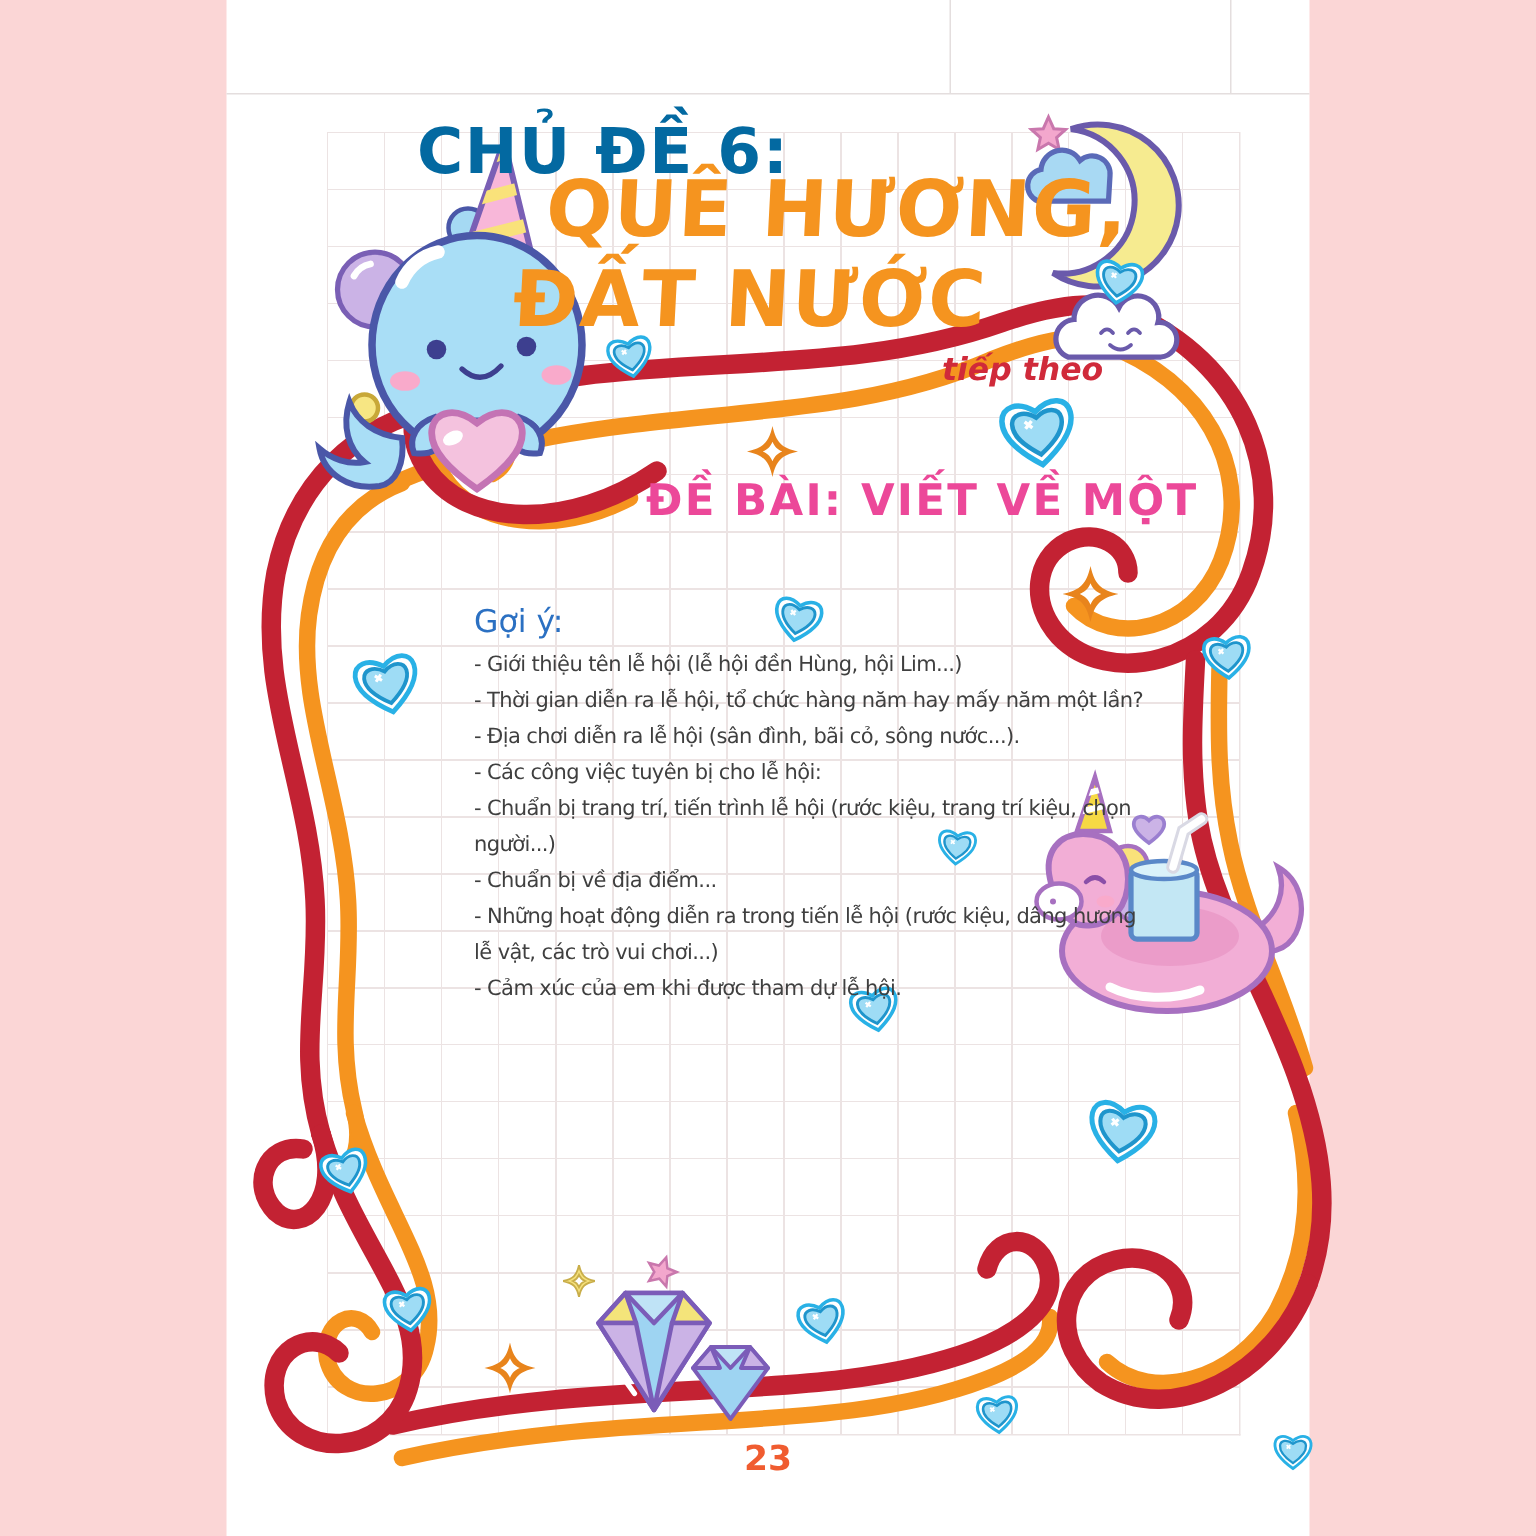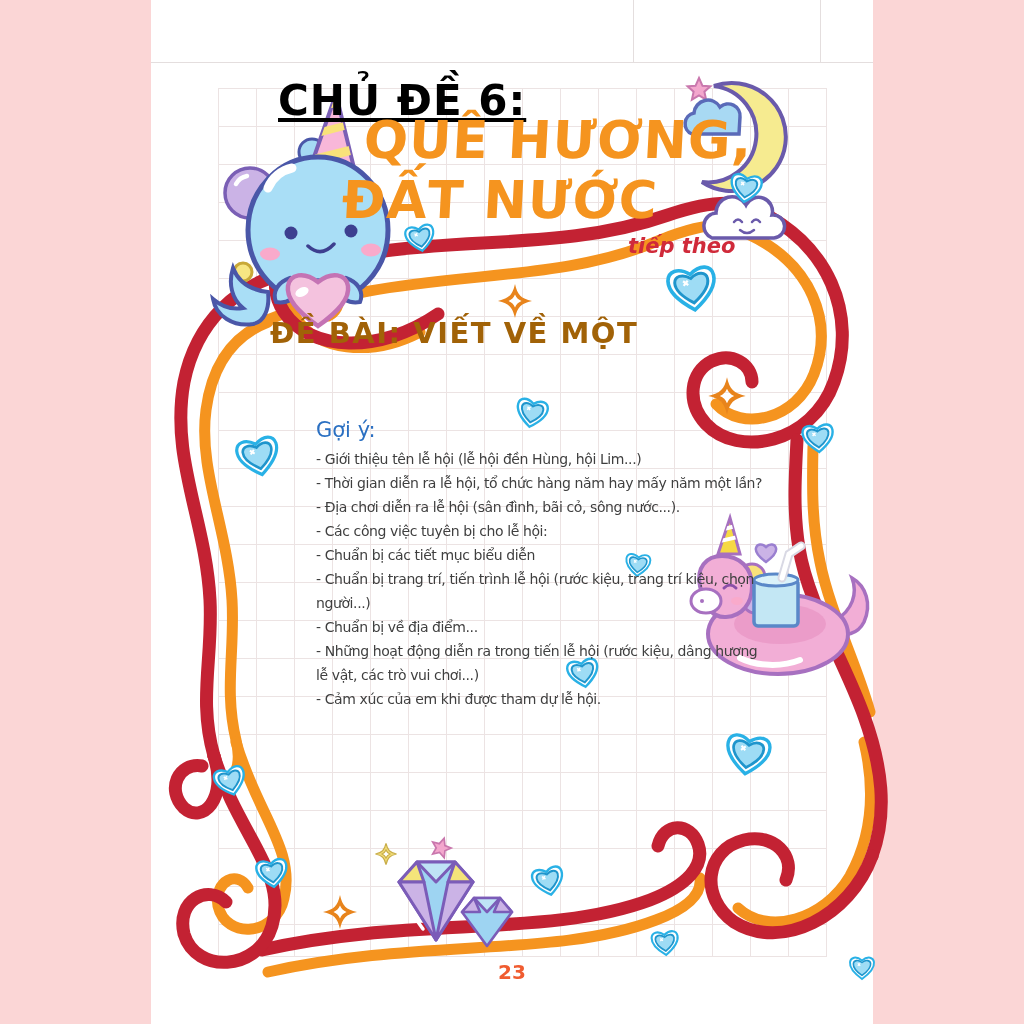--- a/index.html
+++ b/index.html
@@ -10,34 +10,34 @@
   .pink-strip.right{left:873px;width:151px;}
   .page-top-line{position:absolute;left:151px;top:62px;width:722px;height:1px;background:#e4dede;}
   .scan-notch{position:absolute;top:0;height:62px;width:1px;background:#e4dede;}
   .grid{position:absolute;left:218px;top:88px;width:608px;height:868px;
         background:
           repeating-linear-gradient(to right, #ece3e3 0 1px, transparent 1px 38px),
           repeating-linear-gradient(to bottom, #ece3e3 0 1px, transparent 1px 38px);
         border-right:1px solid #ece3e3;border-bottom:1px solid #ece3e3;}
   .deco{position:absolute;left:0;top:0;}
   .txt{position:absolute;white-space:nowrap;}
-  .topic-label{left:278px;top:76px;font-size:42px;font-weight:bold;color:#000000;letter-spacing:1px;text-decoration:underline;}
+  .topic-label{left:278px;top:76px;font-size:42px;font-weight:bold;color:#0369a1;letter-spacing:1px;}
   .title-line{font-size:52px;font-weight:bold;color:#f5941f;transform:skewX(-3deg);letter-spacing:1px;}
   .title-1{left:364px;top:110px;}
   .title-2{left:342px;top:170px;}
   .title-suffix{left:628px;top:190px;font-size:21px;font-weight:bold;font-style:italic;color:#d02a3a;margin-top:44px;}
-  .heading{position:absolute;left:270px;width:515px;text-align:left;
-           font-size:29px;font-weight:bold;color:#a16207;letter-spacing:1.5px;white-space:nowrap;}
+  .heading{position:absolute;left:284px;width:515px;text-align:right;
+           font-size:29px;font-weight:bold;color:#ec4899;letter-spacing:1.5px;white-space:nowrap;}
   .heading.l1{top:316px;}
   .heading.l2{top:353px;}
   .hints{position:absolute;left:316px;top:402px;width:455px;}
-  .hints-label{font-size:21px;color:#2b70c2;margin-bottom:5px;margin-top:16px;}
+  .hints-label{font-size:21px;color:#2b70c2;margin-bottom:5px;}
   .hint-item{font-size:14px;line-height:24px;color:#3f3f3f;letter-spacing:-0.4px;}
   .page-number{position:absolute;left:462px;top:960px;width:100px;text-align:center;
-               font-size:20px;font-weight:bold;color:#f05c30;}
+               font-size:23px;font-weight:bold;color:#f05c30;}
 </style>
 </head>
 <body>
 
 <div class="stage">
 
   <div class="pink-strip left"></div>
   <div class="pink-strip right"></div>
   <div class="page-top-line"></div>
   <div class="scan-notch" style="left:633px;"></div>
@@ -198,21 +198,20 @@
   <div class="txt title-suffix">tiếp theo</div>
 
   <div class="heading l1">ĐỀ BÀI: VIẾT VỀ MỘT</div>
 
   <div class="hints">
     <div class="hints-label">Gợi ý:</div>
     <div class="hint-item">- Giới thiệu tên lễ hội (lễ hội đền Hùng, hội Lim...)</div>
     <div class="hint-item">- Thời gian diễn ra lễ hội, tổ chức hàng năm hay mấy năm một lần?</div>
     <div class="hint-item">- Địa chơi diễn ra lễ hội (sân đình, bãi cỏ, sông nước...).</div>
     <div class="hint-item">- Các công việc tuyên bị cho lễ hội:</div>
-    <div class="hint-item">- Chuẩn bị các tiết mục biểu diễn</div>
     <div class="hint-item">- Chuẩn bị trang trí, tiến trình lễ hội (rước kiệu, trang trí kiệu, chọn người...)</div>
     <div class="hint-item">- Chuẩn bị về địa điểm...</div>
     <div class="hint-item">- Những hoạt động diễn ra trong tiến lễ hội (rước kiệu, dâng hương lễ vật, các trò vui chơi...)</div>
     <div class="hint-item">- Cảm xúc của em khi được tham dự lễ hội.</div>
   </div>
 
   <div class="page-number">23</div>
 </div>
 
 </body></html>

